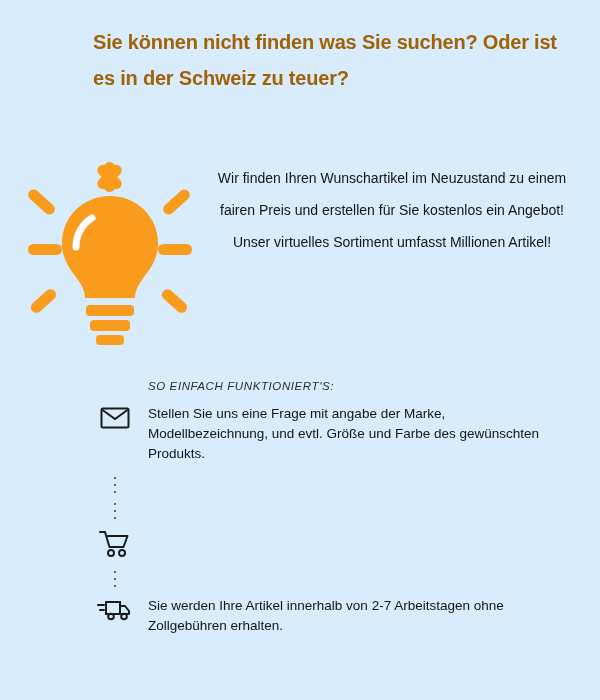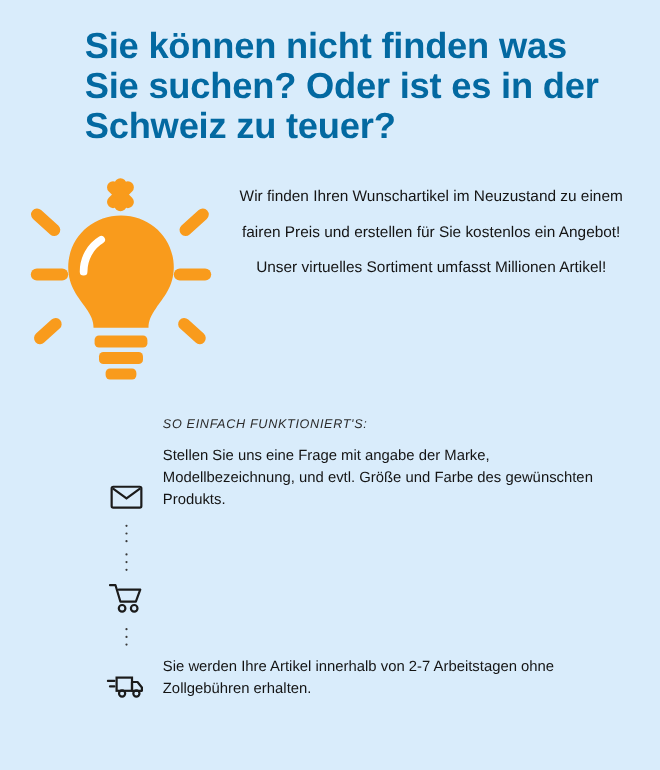--- a/index.html
+++ b/index.html
@@ -19,28 +19,28 @@
     width: 600px;
     height: 700px;
     position: relative;
     box-sizing: border-box;
     padding: 0;
   }
 
   
   .headline {
     position: absolute;
-    left: 77px;
+    left: 93px;
     top: 24px;
     width: 470px;
-    font-size: 33px;
+    font-size: 20px;
     line-height: 36px;
     font-weight: bold;
     letter-spacing: -0.2px;
-    color: #0369a1;
+    color: #a16207;
   }
 
   
   .hero {
     position: absolute;
     left: 0;
     top: 152px;
     width: 600px;
     height: 215px;
   }
@@ -75,21 +75,21 @@
 
   .steps {
     position: absolute;
     left: 82px;
     top: 402px;
     width: 470px;
   }
   .step {
     position: relative;
     display: flex;
-    align-items: flex-end;
+    align-items: flex-start;
     margin-bottom: 10px;
   }
   .step-icon {
     width: 66px;
     min-width: 66px;
     padding-top: 4px;
     display: flex;
     justify-content: center;
     position: relative;
   }

